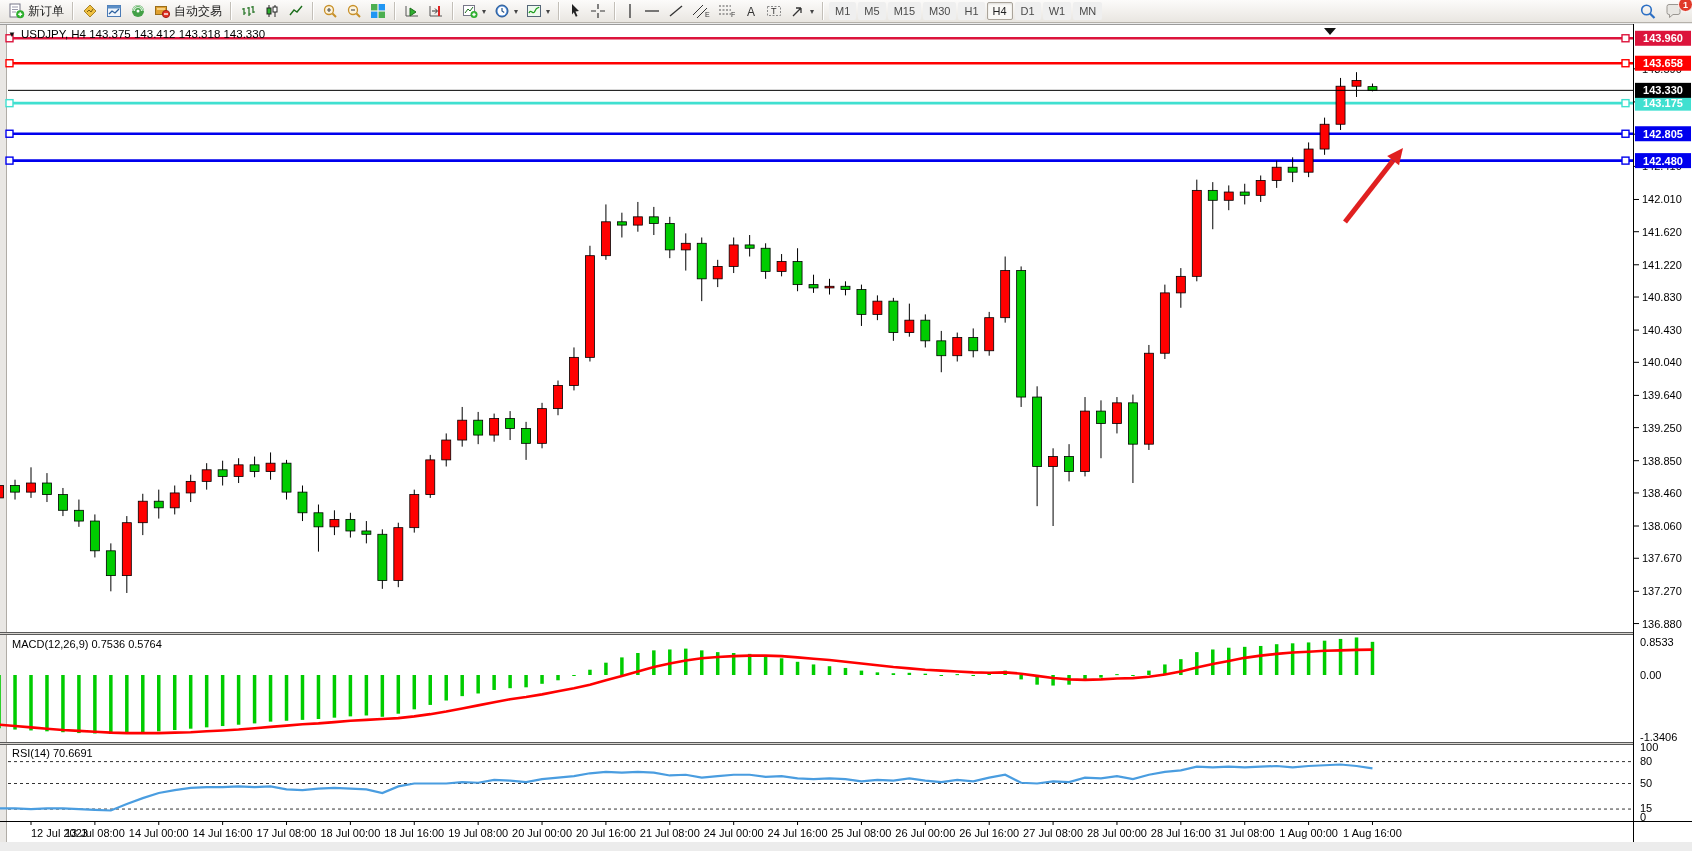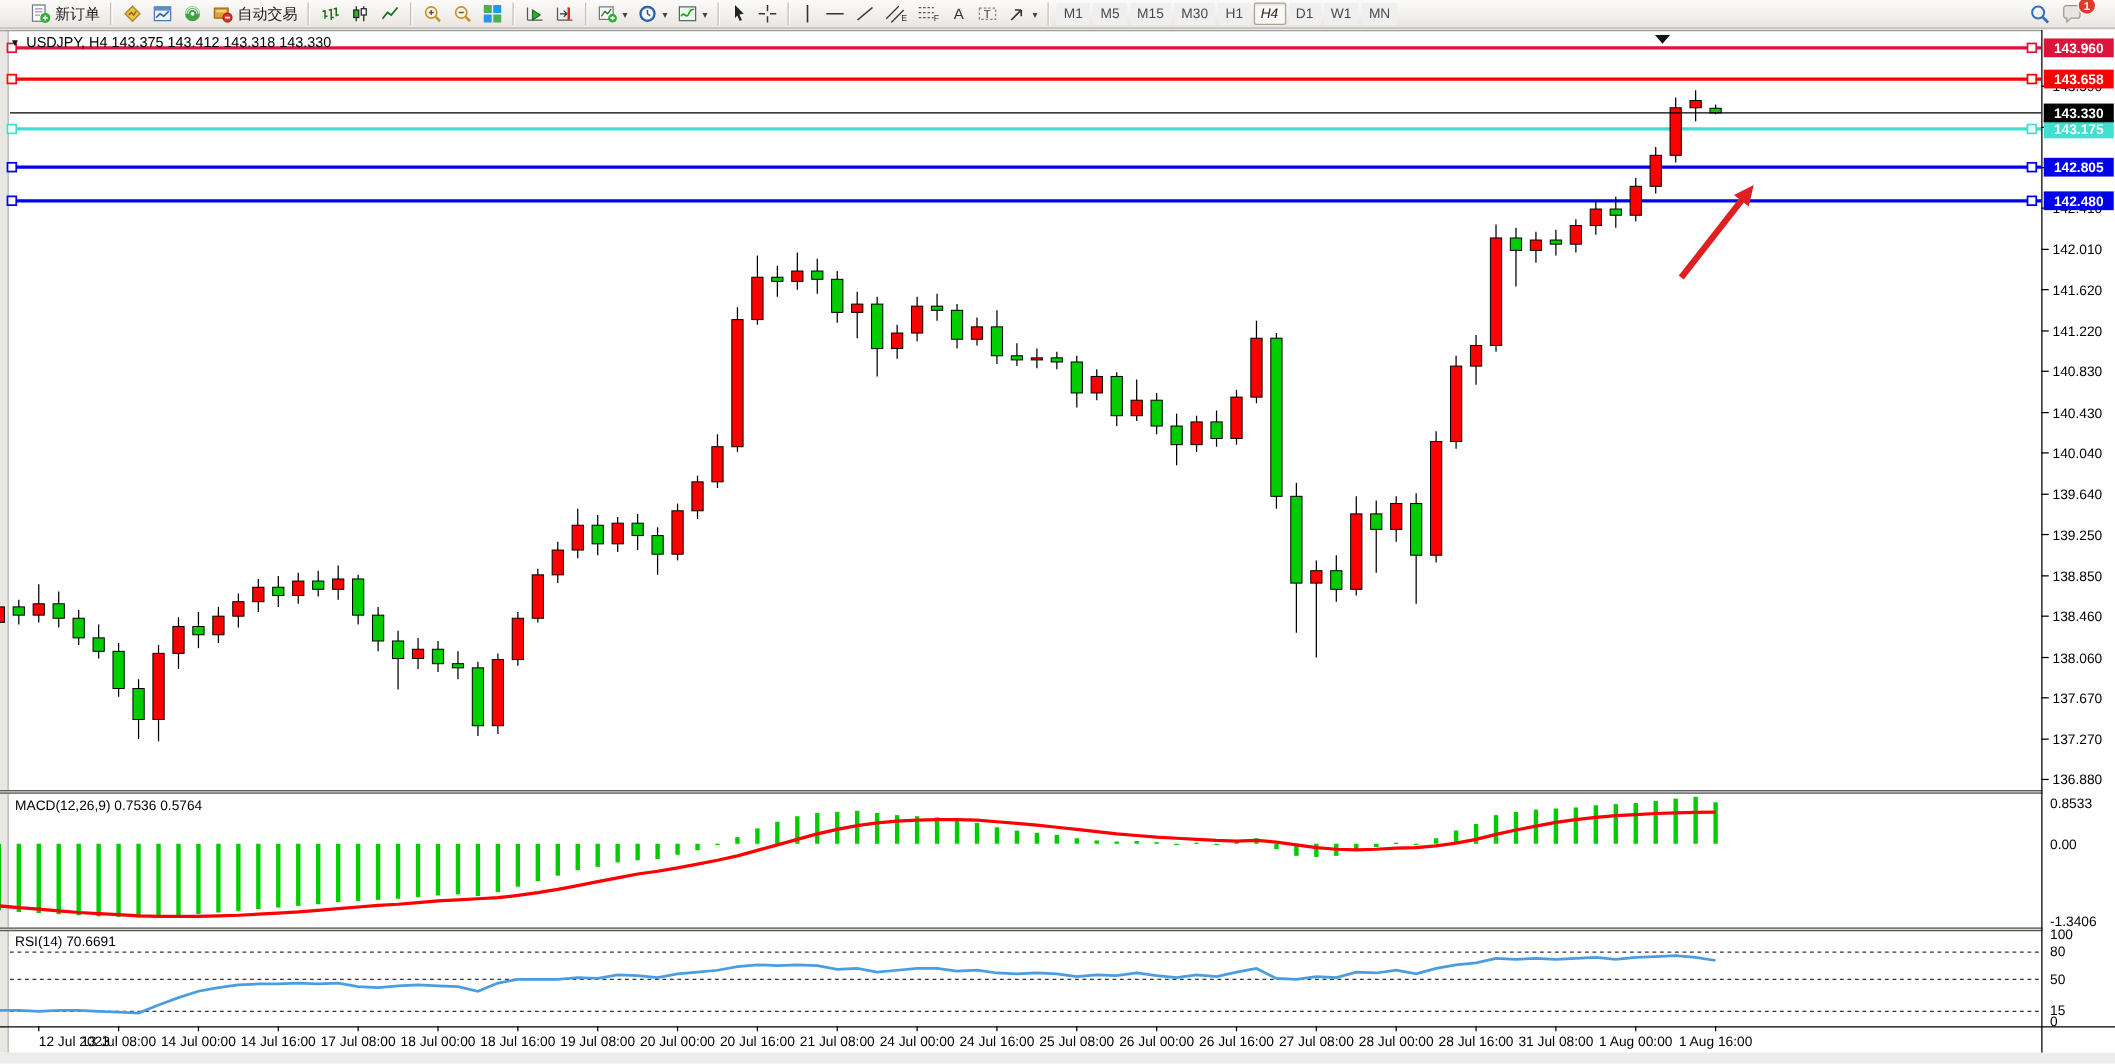--- a/index.html
+++ b/index.html
@@ -1,23 +1,23 @@
 <!DOCTYPE html>
 <html><head>
 <meta charset="utf-8">
 <style>
   html,body{margin:0;padding:0;}
   body{width:1692px;height:851px;overflow:hidden;background:#ececec;font-family:"Liberation Sans",sans-serif;position:relative;}
-  .toolbar{position:absolute;top:0;left:0;width:1692px;height:23px;background:linear-gradient(#fcfbfa,#e9e6e1);border-bottom:1px solid #b5b1aa;display:flex;align-items:center;padding:0 20px;box-sizing:border-box;z-index:5;}
+  .toolbar{position:absolute;top:0;left:0;width:1692px;height:23px;background:linear-gradient(#fcfbfa,#e9e6e1);border-bottom:1px solid #b5b1aa;display:flex;align-items:center;padding:0 4px;box-sizing:border-box;z-index:5;}
   .tbtn{display:inline-flex;align-items:center;gap:3px;height:20px;padding:1px 3px;border:1px solid transparent;border-radius:2px;background:transparent;font-family:"Liberation Sans",sans-serif;font-size:12px;color:#1a1a1a;cursor:default;white-space:nowrap;}
   .sep{width:0;height:18px;border-left:1px solid #c3bfb8;border-right:1px solid #ffffff;margin:0 4px;}
   .dd{font-size:8px;color:#444;margin-left:1px;}
   .tf-row{display:flex;align-items:flex-end;}
   .tf{font-size:11px;color:#4a4a4a;padding:2px 5px;margin:0 1px;border:1px solid transparent;border-radius:2px;}
-  .tf.active{background:#faf9f6;border-color:#aaa49a;box-shadow:inset 0 1px 2px rgba(0,0,0,.12);color:#222;font-style:italic;}
+  .tf.active{background:#faf9f6;border-color:#aaa49a;box-shadow:inset 0 1px 2px rgba(0,0,0,.12);color:#222;}
   .spacer{flex:1;}
   .chart-svg{position:absolute;top:24px;left:0;z-index:1;}
   svg text{font-family:"Liberation Sans",sans-serif;}
   .badge-wrap{position:relative;display:inline-flex;}
   .notif-badge{position:absolute;top:-4px;right:-5px;background:#e03a2a;color:#fff;font-size:9px;font-weight:bold;width:13px;height:13px;border-radius:50%;display:flex;align-items:center;justify-content:center;border:1px solid #fff;}
 </style>
 </head>
 <body>
 
 <div class="toolbar">

